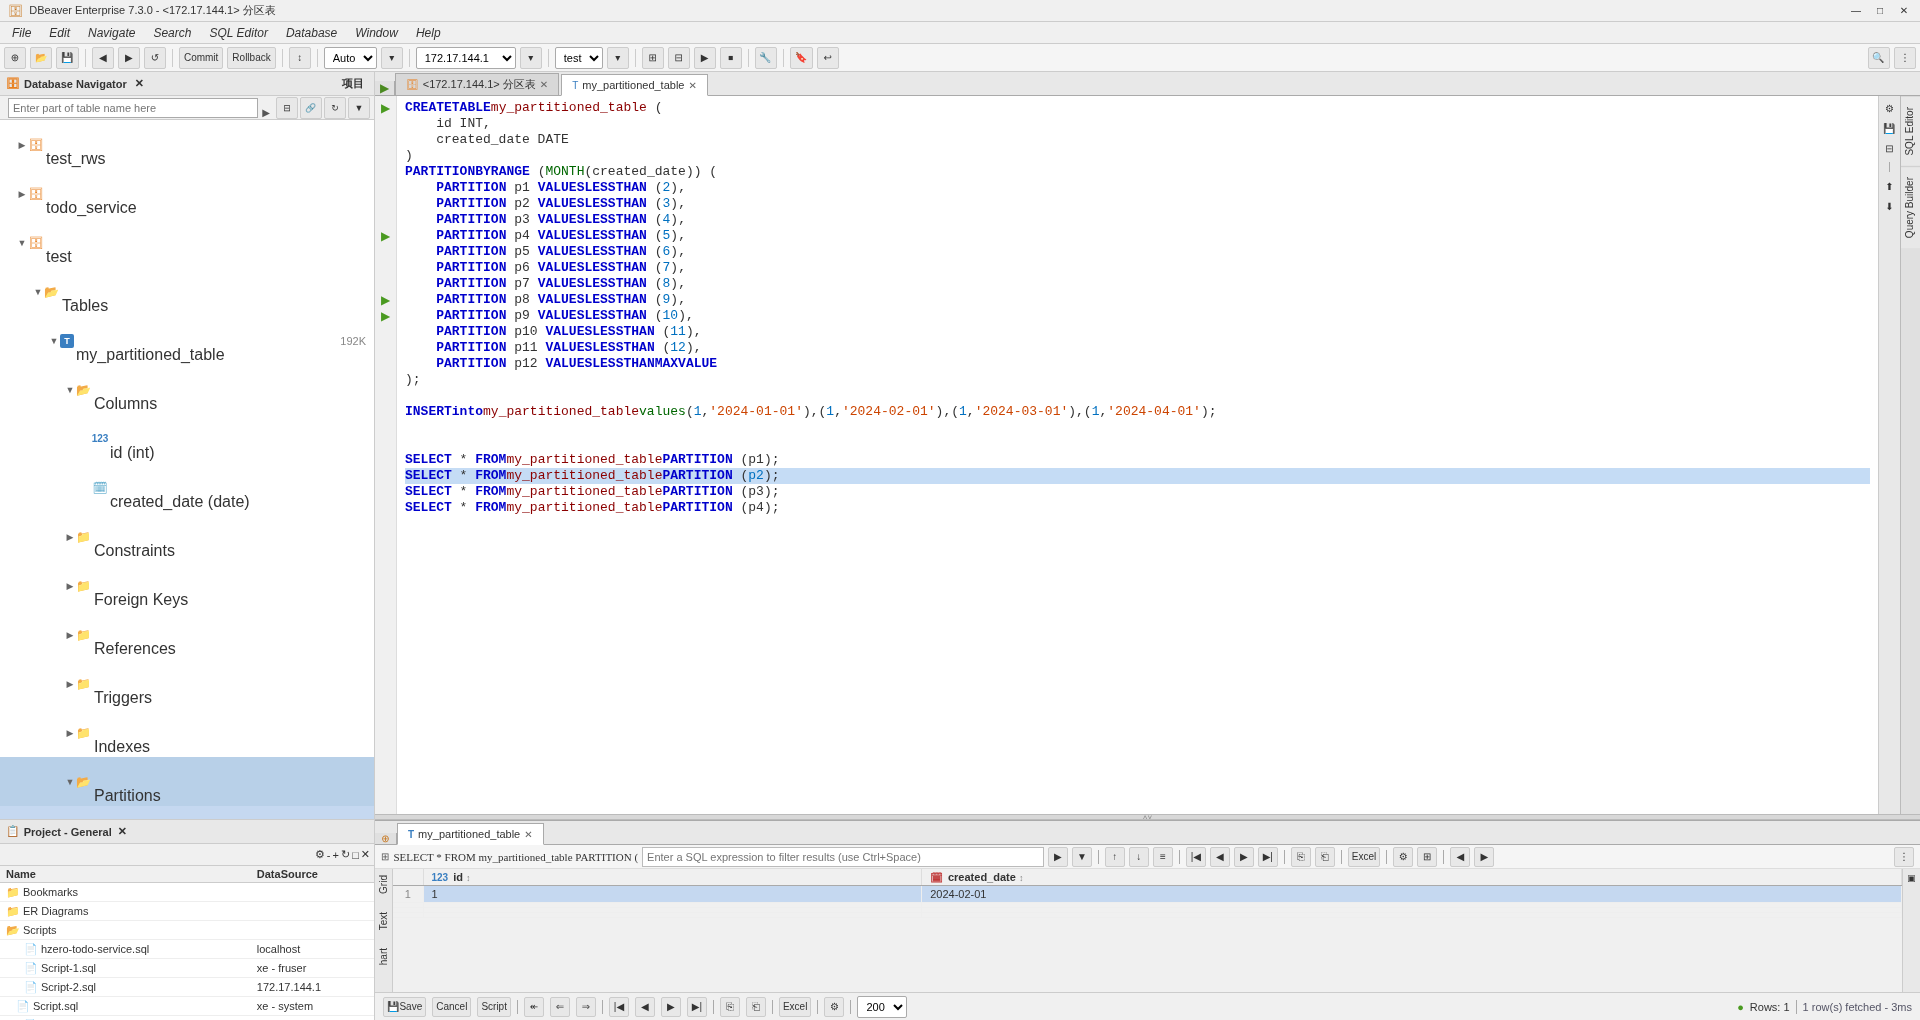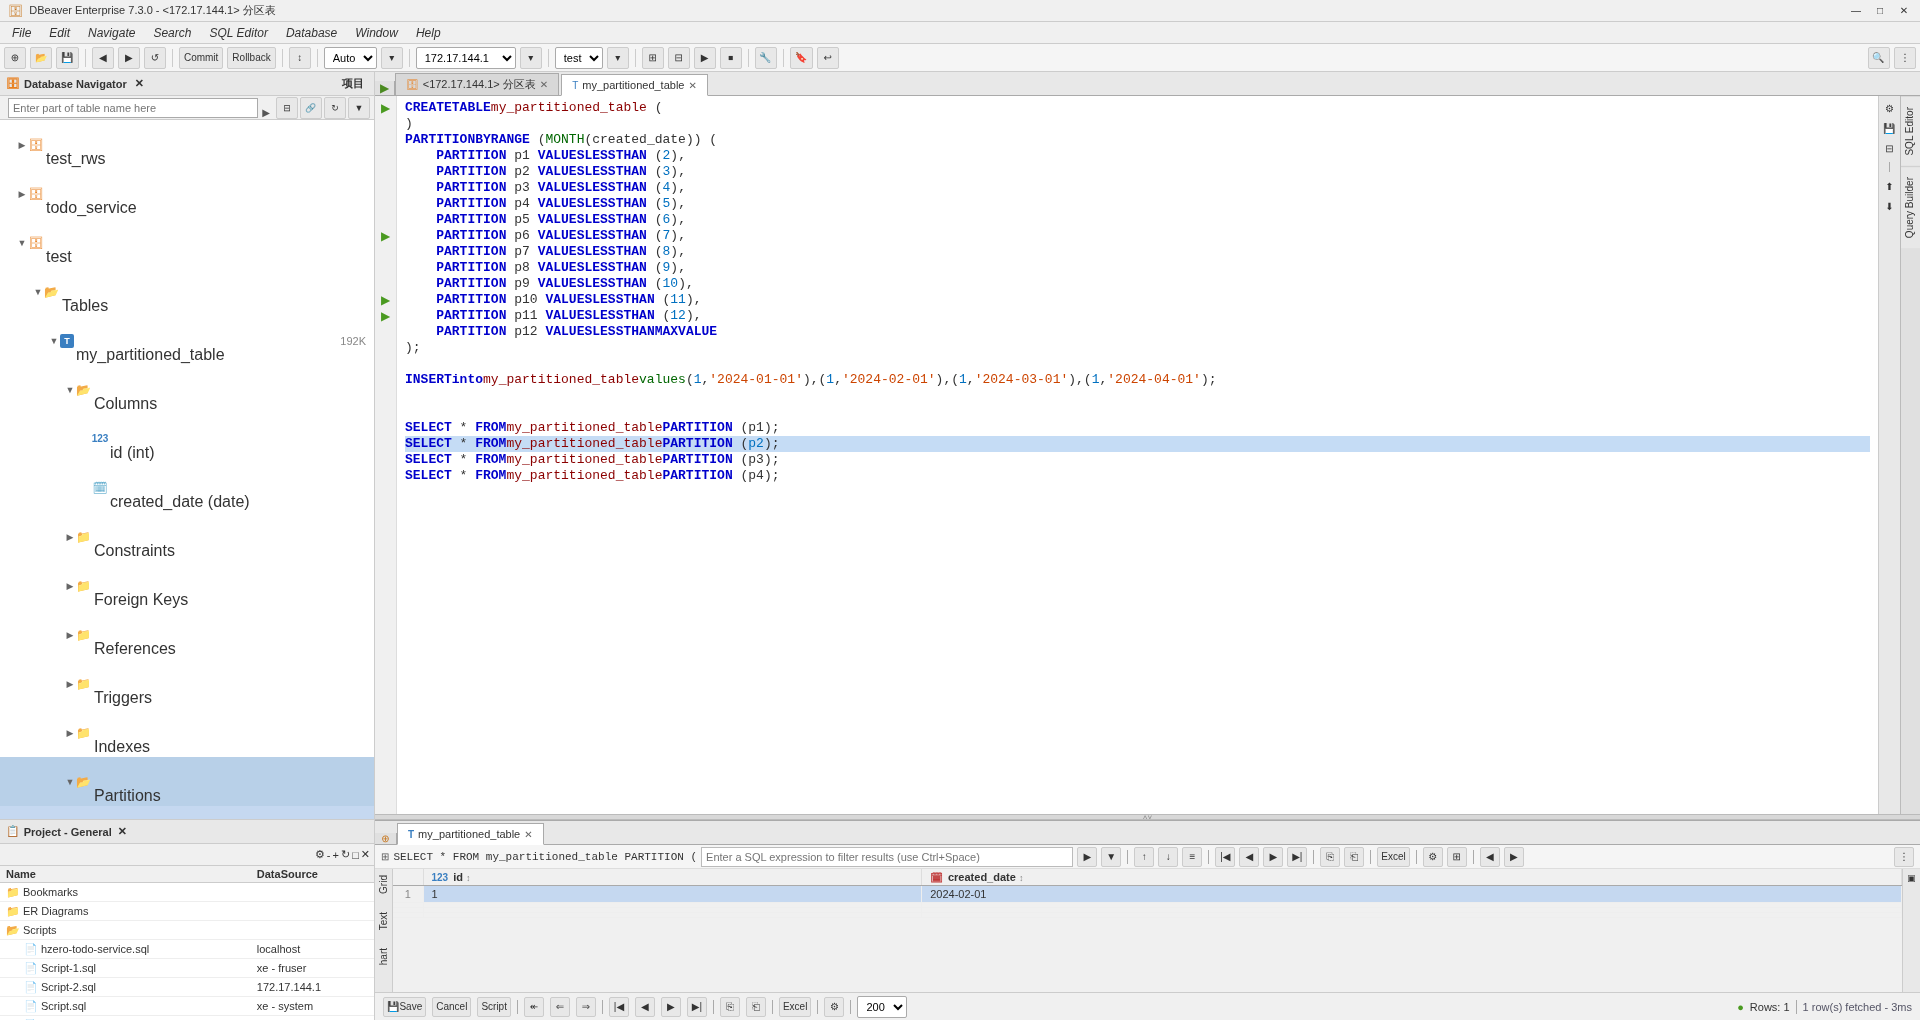--- a/index.html
+++ b/index.html
@@ -384,21 +384,21 @@
             </tr>
             <tr class="proj-item-row">
               <td style="padding-left:24px;"><span class="proj-icon">📄</span>Script-1.sql</td>
               <td>xe - fruser</td>
             </tr>
             <tr class="proj-item-row">
               <td style="padding-left:24px;"><span class="proj-icon">📄</span>Script-2.sql</td>
               <td>172.17.144.1</td>
             </tr>
             <tr class="proj-item-row">
-              <td style="padding-left:24px;"><span class="proj-icon">📄</span>Script.sql</td>
+              <td style="padding-left:16px;"><span class="proj-icon">📄</span>Script.sql</td>
               <td>xe - system</td>
             </tr>
             <tr class="proj-item-row">
               <td style="padding-left:24px;"><span class="proj-icon">📄</span>分区表.sql</td>
               <td>172.17.144.1</td>
             </tr>
           </tbody>
         </table>
       </div>
     </div>
@@ -435,20 +435,22 @@
         <div style="width:16px;height:16px;display:flex;align-items:center;justify-content:center;margin-top:48px;">
           <span style="color:#4a9a20;font-size:12px;">▶</span>
         </div>
         <div style="width:16px;height:16px;display:flex;align-items:center;justify-content:center;margin-top:0px;">
           <span style="color:#4a9a20;font-size:12px;">▶</span>
         </div>
       </div>
 
       <div id="sql-content" style="flex:1;overflow:auto;padding:4px 8px;font-family:'Courier New',monospace;font-size:13px;line-height:16px;background:white;">
         <div class="sql-line"><span class="kw">CREATE</span> <span class="kw">TABLE</span> <span class="tbl">my_partitioned_table</span> (</div>
+        <div class="sql-line">&nbsp;&nbsp;&nbsp;&nbsp;id INT,</div>
+        <div class="sql-line">&nbsp;&nbsp;&nbsp;&nbsp;created_date DATE</div>
         <div class="sql-line">)</div>
         <div class="sql-line"><span class="kw">PARTITION</span> <span class="kw">BY</span> <span class="kw">RANGE</span> (<span class="fn">MONTH</span>(created_date)) (</div>
         <div class="sql-line">&nbsp;&nbsp;&nbsp;&nbsp;<span class="kw">PARTITION</span> p1 <span class="kw">VALUES</span> <span class="kw">LESS</span> <span class="kw">THAN</span> (<span class="num">2</span>),</div>
         <div class="sql-line">&nbsp;&nbsp;&nbsp;&nbsp;<span class="kw">PARTITION</span> p2 <span class="kw">VALUES</span> <span class="kw">LESS</span> <span class="kw">THAN</span> (<span class="num">3</span>),</div>
         <div class="sql-line">&nbsp;&nbsp;&nbsp;&nbsp;<span class="kw">PARTITION</span> p3 <span class="kw">VALUES</span> <span class="kw">LESS</span> <span class="kw">THAN</span> (<span class="num">4</span>),</div>
         <div class="sql-line">&nbsp;&nbsp;&nbsp;&nbsp;<span class="kw">PARTITION</span> p4 <span class="kw">VALUES</span> <span class="kw">LESS</span> <span class="kw">THAN</span> (<span class="num">5</span>),</div>
         <div class="sql-line">&nbsp;&nbsp;&nbsp;&nbsp;<span class="kw">PARTITION</span> p5 <span class="kw">VALUES</span> <span class="kw">LESS</span> <span class="kw">THAN</span> (<span class="num">6</span>),</div>
         <div class="sql-line">&nbsp;&nbsp;&nbsp;&nbsp;<span class="kw">PARTITION</span> p6 <span class="kw">VALUES</span> <span class="kw">LESS</span> <span class="kw">THAN</span> (<span class="num">7</span>),</div>
         <div class="sql-line">&nbsp;&nbsp;&nbsp;&nbsp;<span class="kw">PARTITION</span> p7 <span class="kw">VALUES</span> <span class="kw">LESS</span> <span class="kw">THAN</span> (<span class="num">8</span>),</div>
         <div class="sql-line">&nbsp;&nbsp;&nbsp;&nbsp;<span class="kw">PARTITION</span> p8 <span class="kw">VALUES</span> <span class="kw">LESS</span> <span class="kw">THAN</span> (<span class="num">9</span>),</div>
@@ -496,21 +498,21 @@
         </div>
         <div class="result-tab active">
           <span style="color:#3a7fc1;font-size:10px;font-weight:bold;">T</span>
           <span>my_partitioned_table</span>
           <span class="tab-close">✕</span>
         </div>
       </div>
 
       <div id="results-toolbar">
         <span style="color:#555;font-size:10px;">⊞</span>
-        <span style="font-size:11px;color:#333;font-family:Liberation Mono, monospace;">SELECT * FROM my_partitioned_table PARTITION (</span>
+        <span style="font-size:11px;color:#333;font-family:Liberation Serif, serif;">SELECT * FROM my_partitioned_table PARTITION (</span>
         <input type="text" style="flex: 1 1 0%; height: 20px; border: 1px solid rgb(187, 187, 187); padding: 0px 4px; font-size: 11px; color: rgb(136, 136, 136);" placeholder="Enter a SQL expression to filter results (use Ctrl+Space)">
         <div class="res-btn">▶</div>
         <div class="res-btn">▼</div>
         <div style="width:1px;height:14px;background:#aaa;margin:0 2px;"></div>
         <div class="res-btn">↑</div>
         <div class="res-btn">↓</div>
         <div class="res-btn">≡</div>
         <div style="width:1px;height:14px;background:#aaa;margin:0 2px;"></div>
         <div class="res-btn">|◀</div>
         <div class="res-btn">◀</div>

